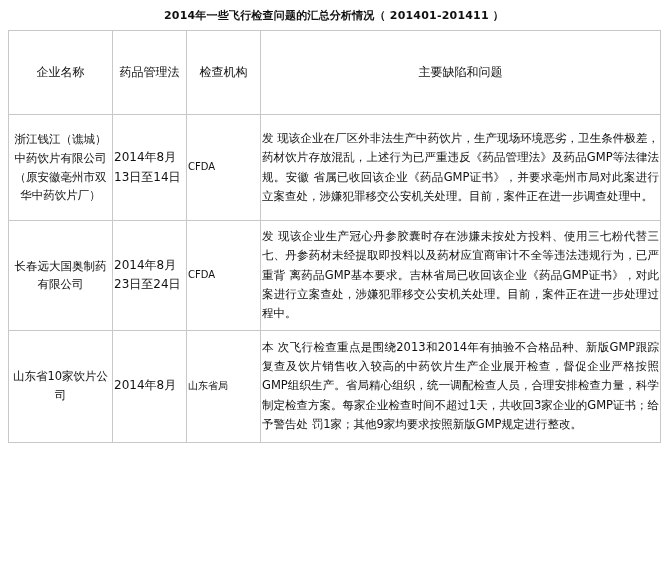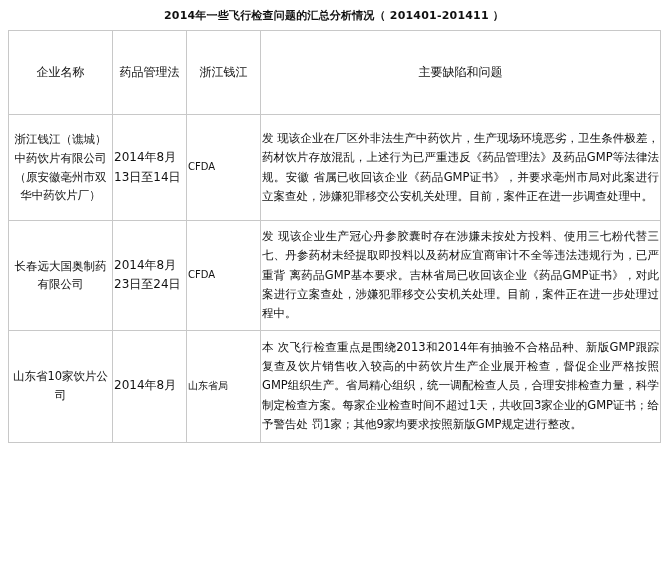--- a/index.html
+++ b/index.html
@@ -107,21 +107,21 @@
       <colgroup>
         <col class="col-name">
         <col class="col-date">
         <col class="col-org">
         <col class="col-issues">
       </colgroup>
       <thead>
         <tr>
           <th>企业名称</th>
           <th>药品管理法</th>
-          <th>浙江钱江</th>
+          <th>检查机构</th>
           <th>主要缺陷和问题</th>
         </tr>
       </thead>
       <tbody>
         <tr class="r1">
           <td class="c-name">浙江钱江（谯城）中药饮片有限公司（原安徽亳州市双华中药饮片厂）</td>
           <td class="c-date">2014年8月13日至14日</td>
           <td class="c-org">CFDA</td>
           <td class="c-issues">发 现该企业在厂区外非法生产中药饮片，生产现场环境恶劣，卫生条件极差，药材饮片存放混乱，上述行为已严重违反《药品管理法》及药品GMP等法律法规。安徽 省属已收回该企业《药品GMP证书》，并要求亳州市局对此案进行立案查处，涉嫌犯罪移交公安机关处理。目前，案件正在进一步调查处理中。</td>
         </tr>

